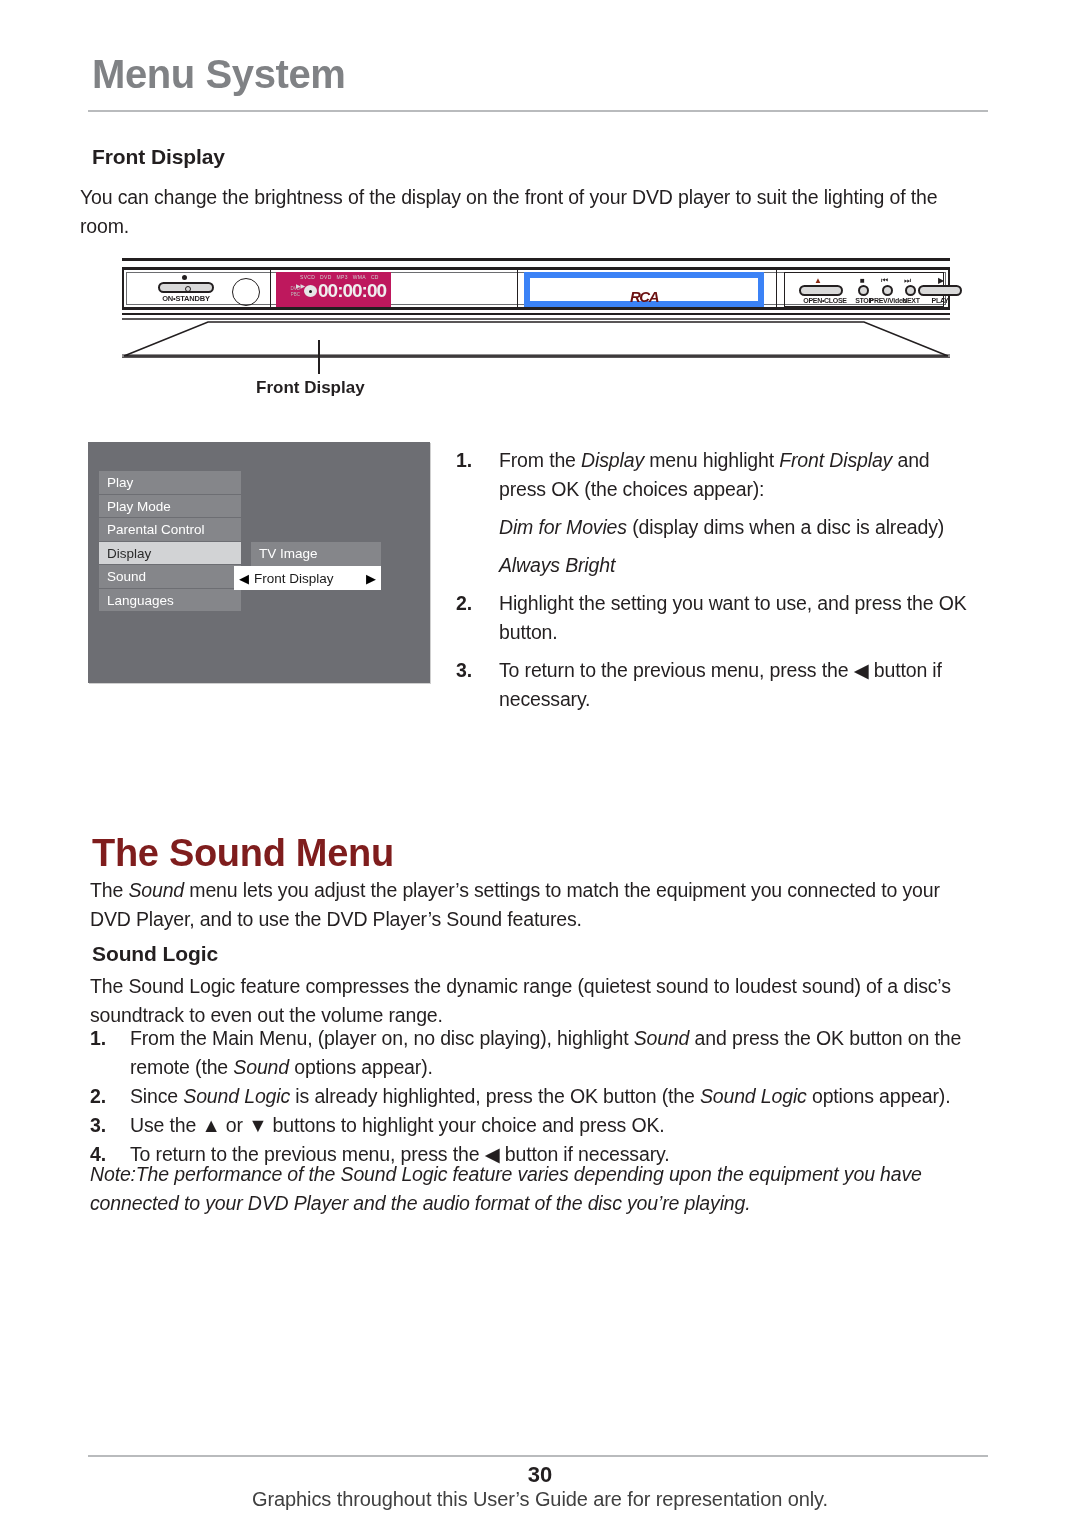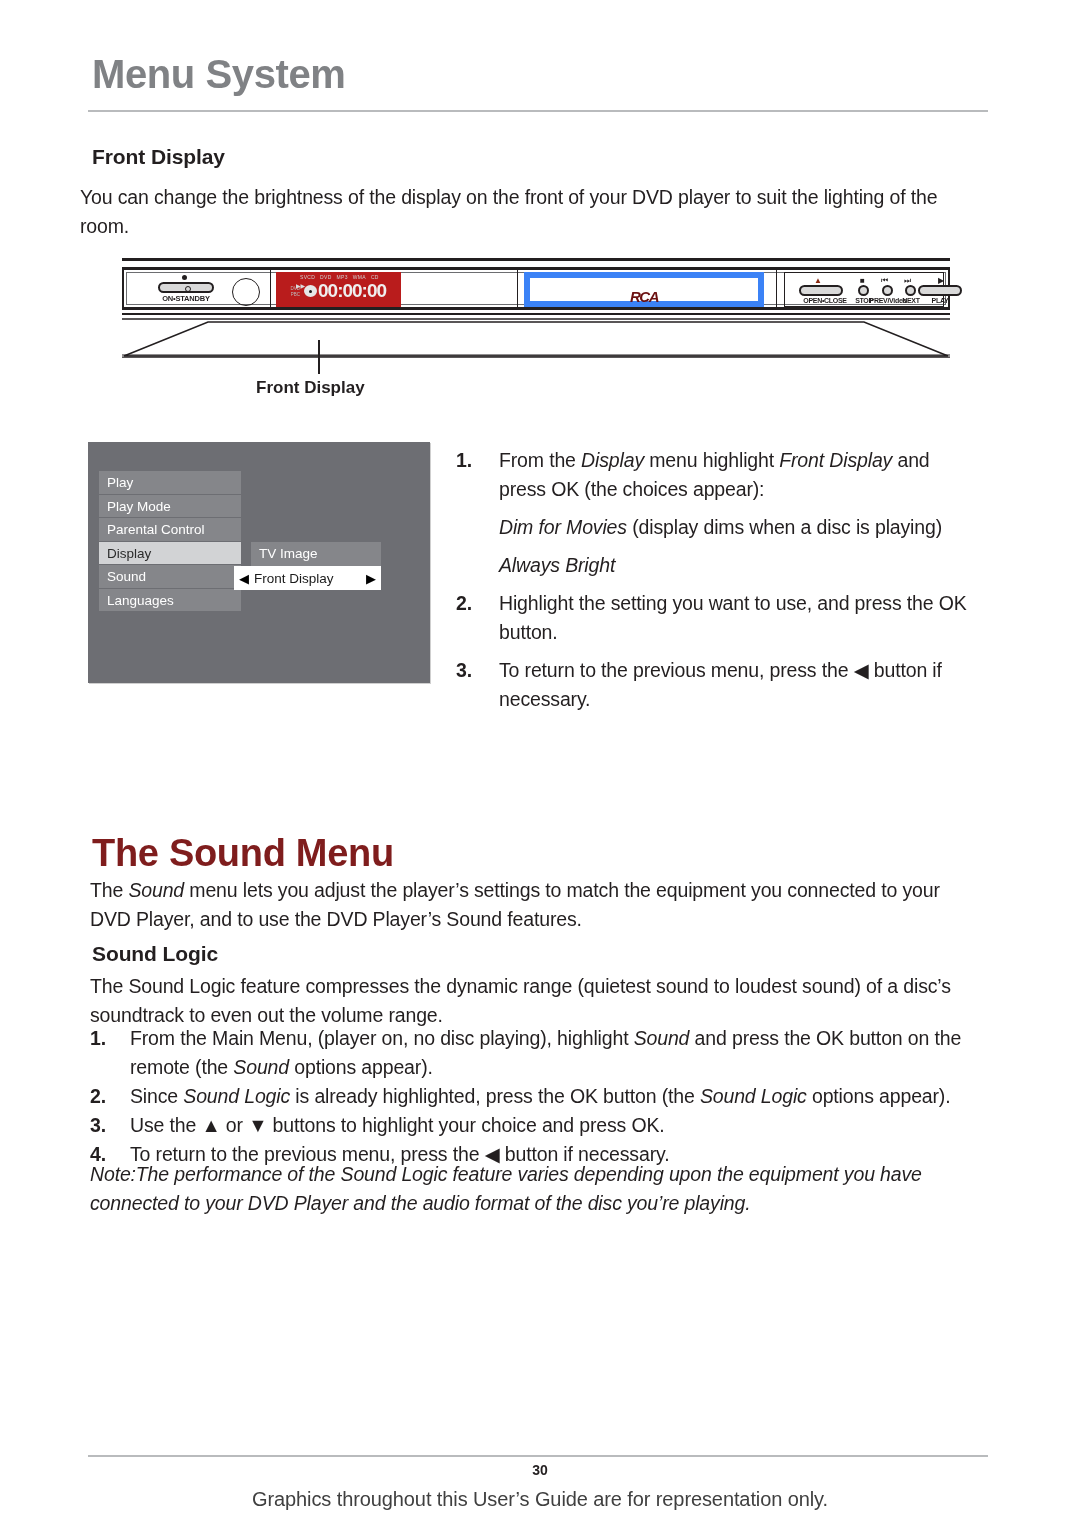--- a/index.html
+++ b/index.html
@@ -150,22 +150,22 @@
     left: 88px; top: 3px;
     width: 26px; height: 26px;
     border: 1.5px solid #231f20;
     border-radius: 50%;
   }
 
   
   .vfd {
     position: absolute;
     left: 152px; top: 2px;
-    width: 125px; height: 35px;
-    background: #b91c1c;
+    width: 115px; height: 35px;
+    background: #be185d;
   }
   .vfd-icons {
     position: absolute;
     left: 24px; top: 2px;
     font-size: 5px;
     color: #cfcfcf;
     letter-spacing: 0.3px;
     white-space: nowrap;
     font-family: "Liberation Sans", sans-serif;
   }
@@ -420,21 +420,21 @@
     top: 1455px;
     width: 900px;
     height: 1.5px;
     background: #b9bbbd;
   }
   .page-num {
     position: absolute;
     left: 0; right: 0;
     top: 1462px;
     text-align: center;
-    font-size: 14px;
+    font-size: 22px;
     font-weight: bold;
     color: #231f20;
   }
   .footer-note {
     position: absolute;
     left: 0; right: 0;
     top: 1488px;
     text-align: center;
     font-size: 20px;
     color: #404040;
@@ -542,21 +542,21 @@
       <span class="arrow">▶</span>
     </div>
   </div>
 
   <div class="steps" style="left:456px; top:446px; width:520px;">
     <div class="step" style="padding-left:43px;">
       <span class="num">1.</span>
       <span class="txt"><span>From the </span><i>Display</i><span> menu highlight </span><i>Front Display</i><span> and press OK (the choices appear):</span></span>
     </div>
 
-    <div class="choice" style="padding-left:43px; margin-top:9px;"><span>Dim for Movies</span><span class="plain"> (display dims when a disc is playing)</span></div>
+    <div class="choice" style="padding-left:43px; margin-top:9px;"><span>Dim for Movies</span><span class="plain"> (display dims when a disc is already)</span></div>
 
 
     <div class="choice" style="padding-left:43px; margin-top:9px;"><span>Always Bright</span></div>
 
 
     <div class="step" style="padding-left:43px; margin-top:9px;">
       <span class="num">2.</span>
       <span class="txt">Highlight the setting you want to use, and press the OK button.</span>
     </div>
 

